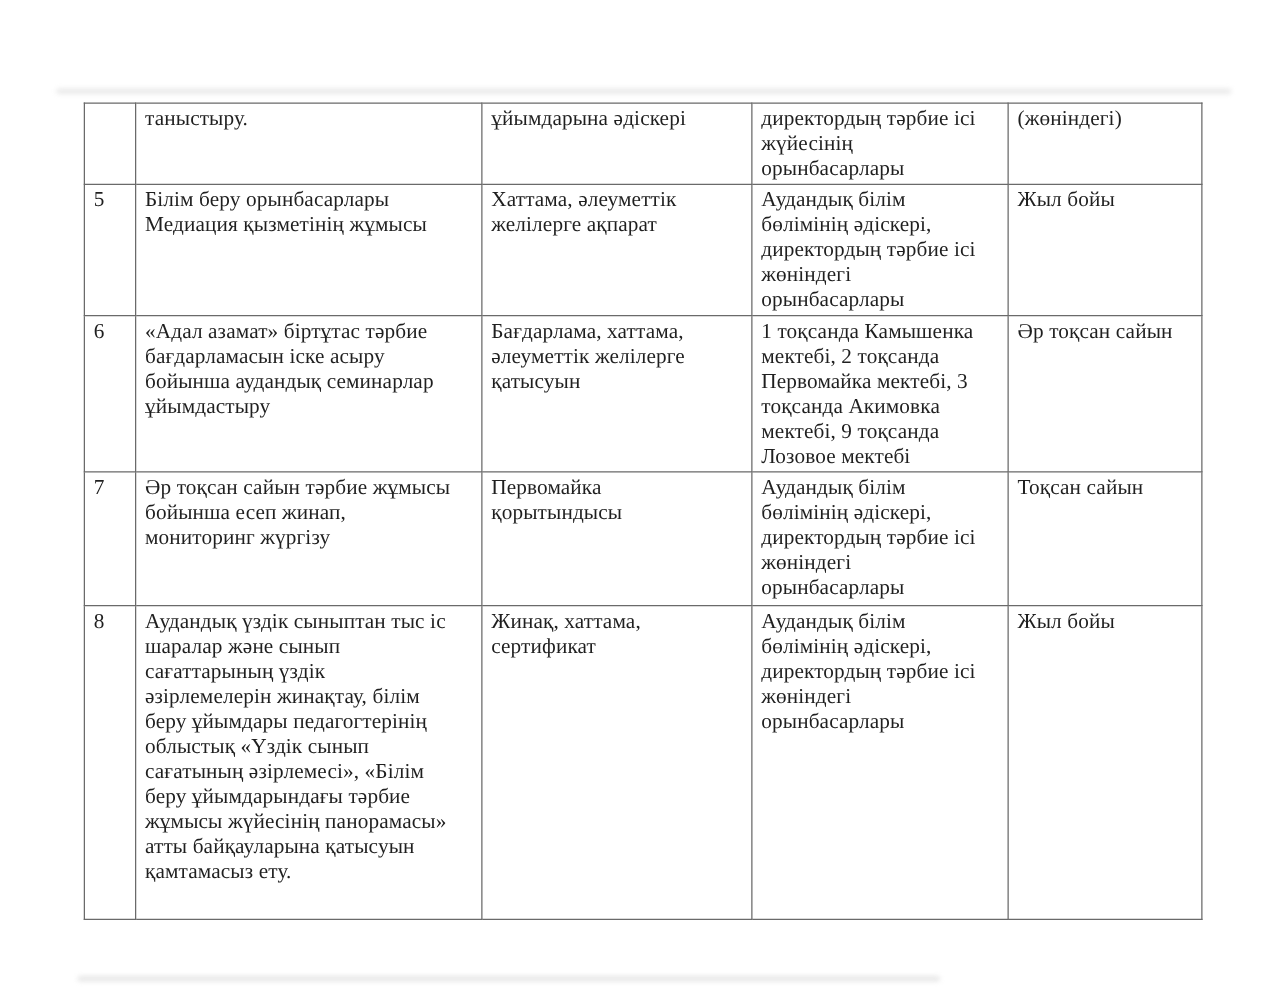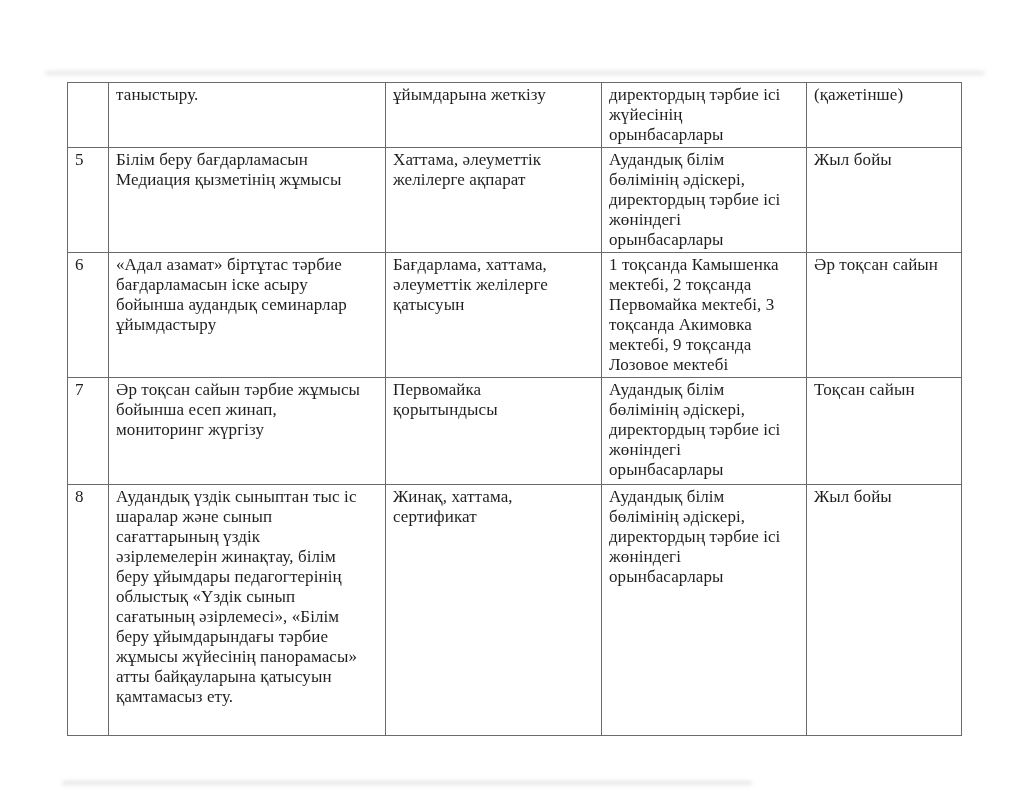--- a/index.html
+++ b/index.html
@@ -78,27 +78,27 @@
       <col class="c0">
         <col class="c1">
         <col class="c2">
         <col class="c3">
         <col class="c4">
     </colgroup>
     <tbody>
       <tr class="r0">
         <td class="num"></td>
         <td>таныстыру.</td>
-        <td>ұйымдарына жеткізу</td>
+        <td>ұйымдарына әдіскері</td>
         <td>директордың тәрбие ісі жүйесінің орынбасарлары</td>
-        <td>(қажетінше)</td>
+        <td>(жөніндегі)</td>
       </tr>
       <tr class="r1">
         <td class="num">5</td>
-        <td>Білім беру бағдарламасын Медиация қызметінің жұмысы</td>
+        <td>Білім беру орынбасарлары Медиация қызметінің жұмысы</td>
         <td>Хаттама, әлеуметтік желілерге ақпарат</td>
         <td>Аудандық білім бөлімінің әдіскері, директордың тәрбие ісі жөніндегі орынбасарлары</td>
         <td>Жыл бойы</td>
       </tr>
       <tr class="r2">
         <td class="num">6</td>
         <td>«Адал азамат» біртұтас тәрбие бағдарламасын іске асыру бойынша аудандық семинарлар ұйымдастыру</td>
         <td>Бағдарлама, хаттама, әлеуметтік желілерге қатысуын</td>
         <td>1 тоқсанда Камышенка мектебі, 2 тоқсанда Первомайка мектебі, 3 тоқсанда Акимовка мектебі, 9 тоқсанда Лозовое мектебі</td>
         <td>Әр тоқсан сайын</td>

